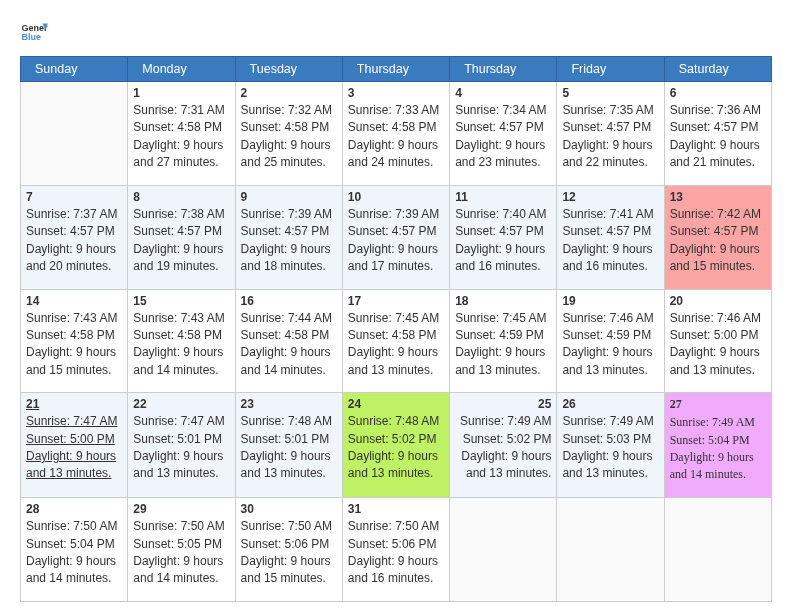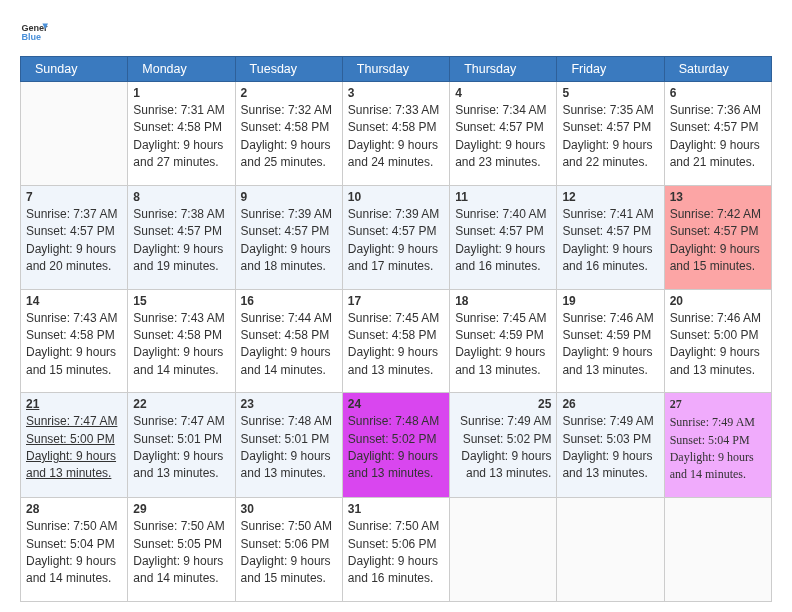--- a/index.html
+++ b/index.html
@@ -210,21 +210,21 @@
             <div class="day-info">Sunrise: 7:47 AM<br>Sunset: 5:00 PM<br>Daylight: 9 hours and 13 minutes.</div>
           </td>
           <td style="background-color: rgb(240, 245, 251);">
             <div class="day-number">22</div>
             <div class="day-info">Sunrise: 7:47 AM<br>Sunset: 5:01 PM<br>Daylight: 9 hours and 13 minutes.</div>
           </td>
           <td style="background-color: rgb(240, 245, 251);">
             <div class="day-number">23</div>
             <div class="day-info">Sunrise: 7:48 AM<br>Sunset: 5:01 PM<br>Daylight: 9 hours and 13 minutes.</div>
           </td>
-          <td style="background-color: #d946ef;">
+          <td style="background-color: #bef264;">
             <div class="day-number">24</div>
             <div class="day-info">Sunrise: 7:48 AM<br>Sunset: 5:02 PM<br>Daylight: 9 hours and 13 minutes.</div>
           </td>
           <td style="background-color: rgb(240, 245, 251); text-align: right;">
             <div class="day-number">25</div>
             <div class="day-info">Sunrise: 7:49 AM<br>Sunset: 5:02 PM<br>Daylight: 9 hours and 13 minutes.</div>
           </td>
           <td style="background-color: rgb(240, 245, 251);">
             <div class="day-number">26</div>
             <div class="day-info">Sunrise: 7:49 AM<br>Sunset: 5:03 PM<br>Daylight: 9 hours and 13 minutes.</div>

